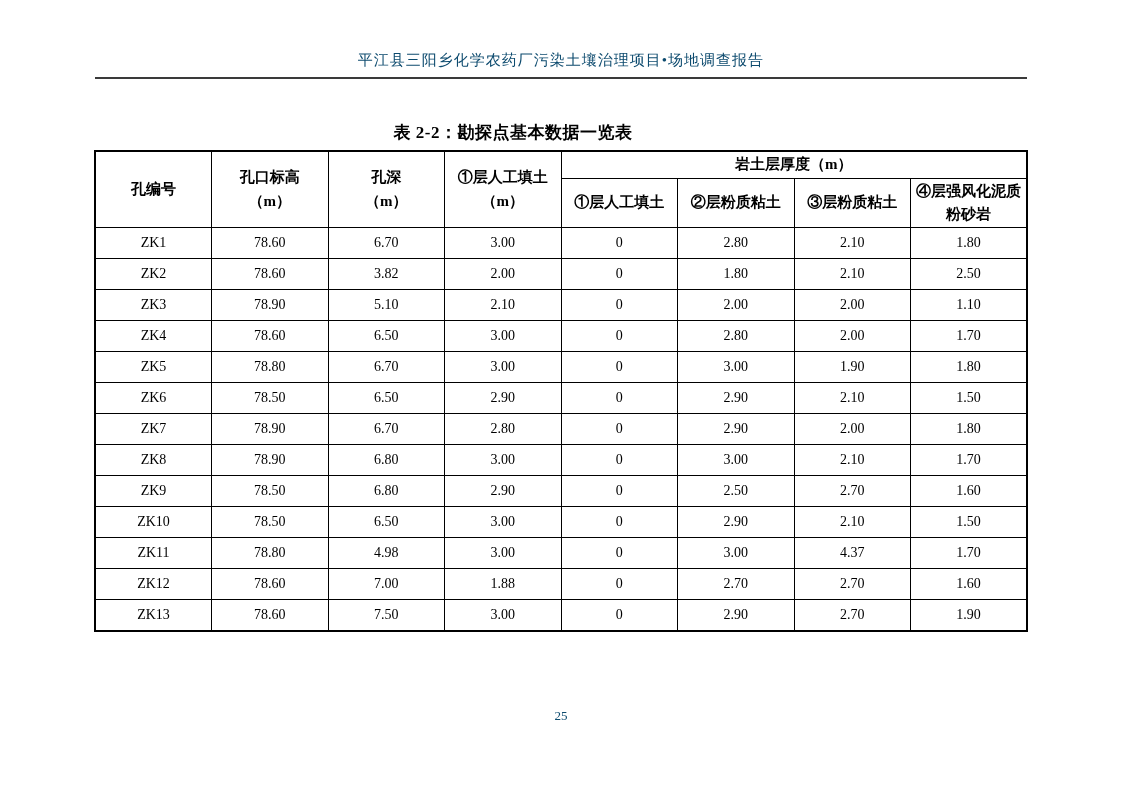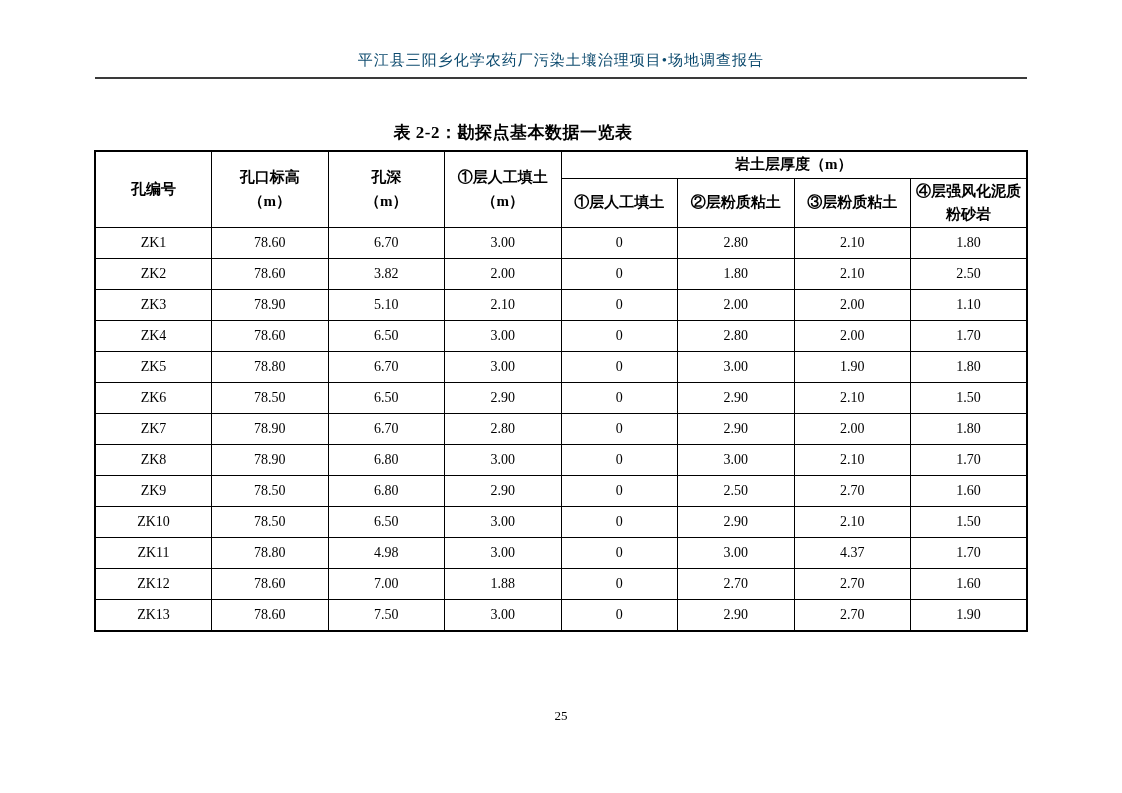--- a/index.html
+++ b/index.html
@@ -78,21 +78,21 @@
     height: 30px;
     font-weight: normal;
   }
   .page-number {
     position: absolute;
     top: 708px;
     left: 0;
     width: 1122px;
     text-align: center;
     font-size: 13px;
-    color: #000000;
+    color: #0c4a6e;
   }
 </style>
 </head>
 <body>
 
 <div class="page-header">平江县三阳乡化学农药厂污染土壤治理项目•场地调查报告</div>
 
 <div class="header-rule"></div>
 
 <div class="table-caption">表 2-2：勘探点基本数据一览表</div>

